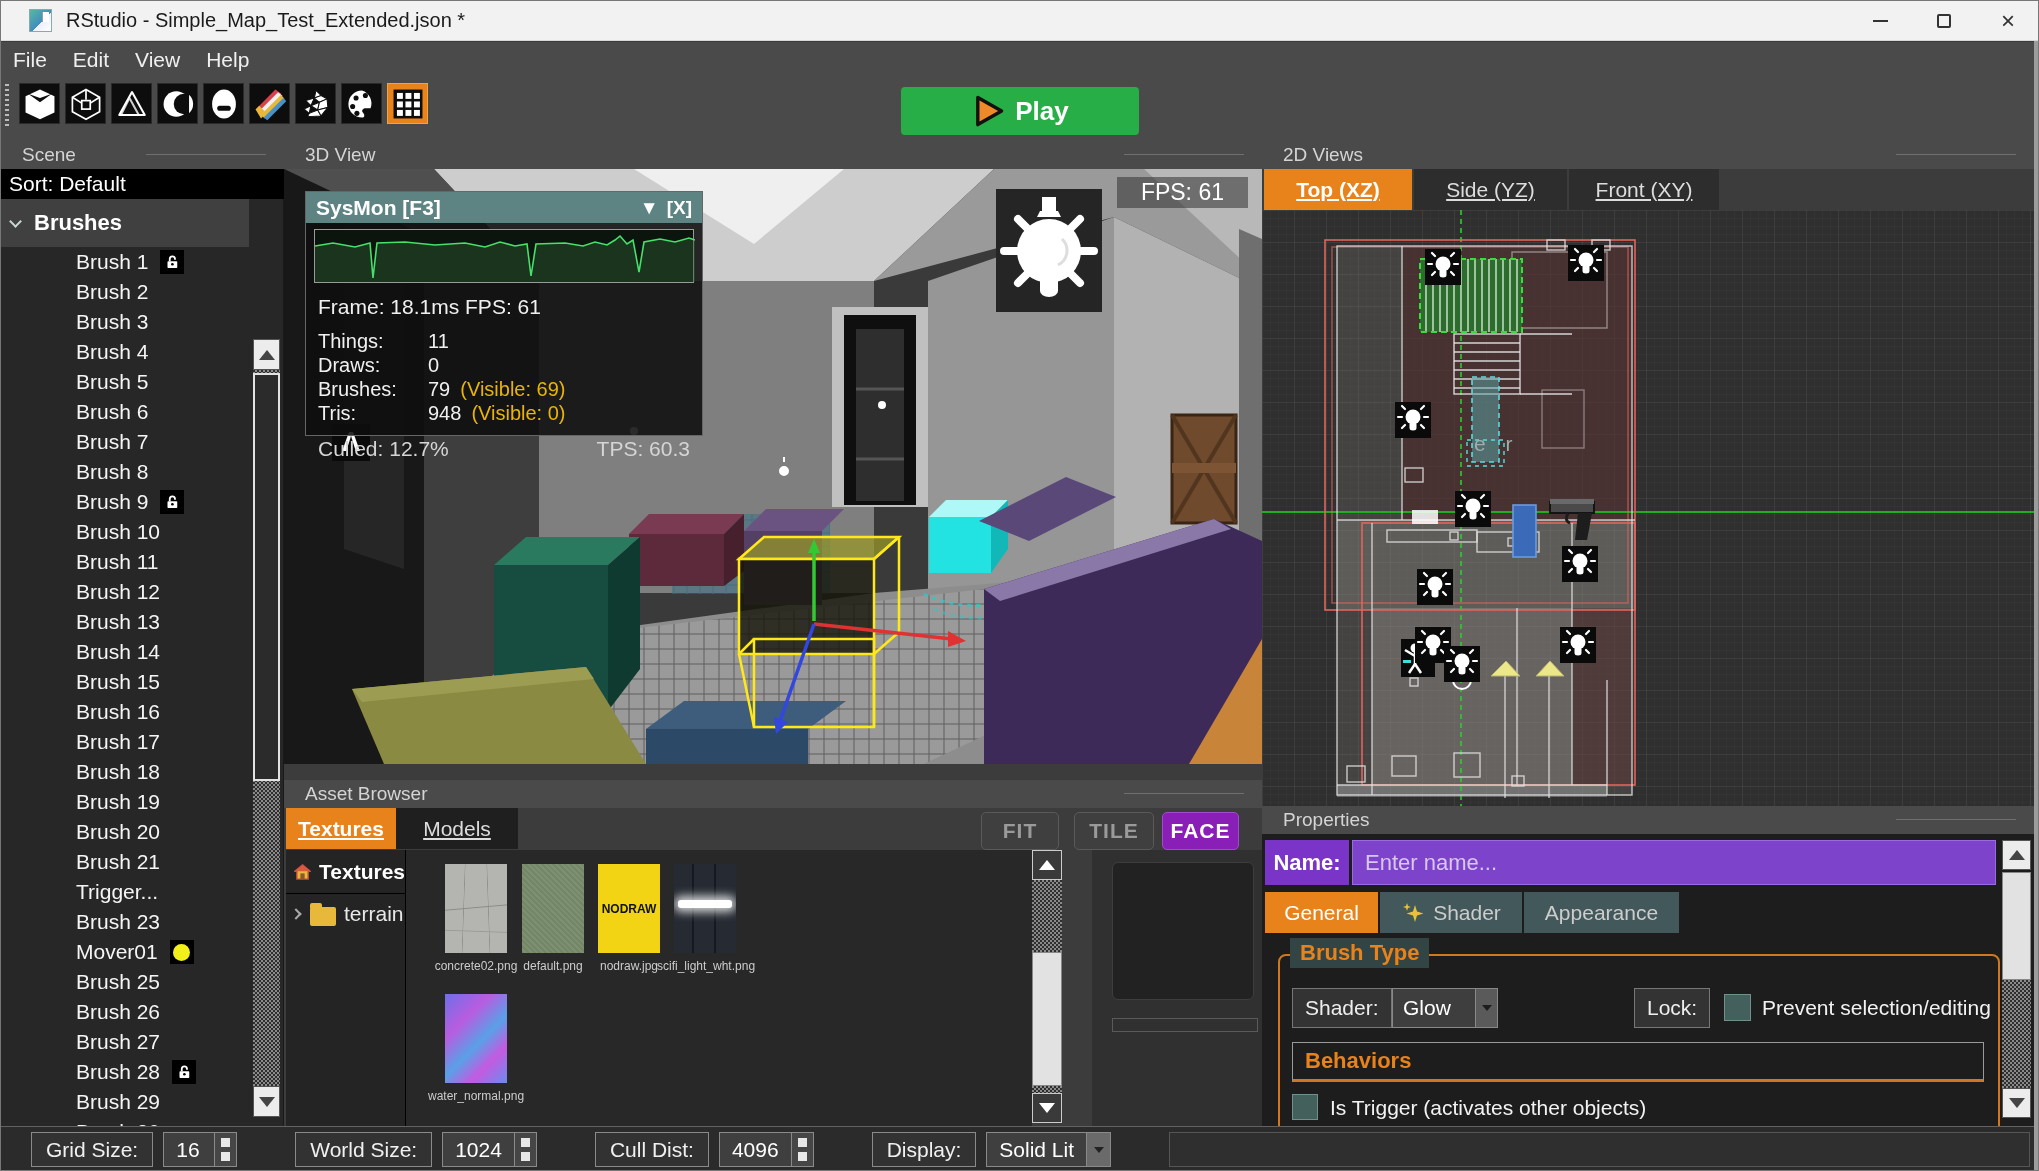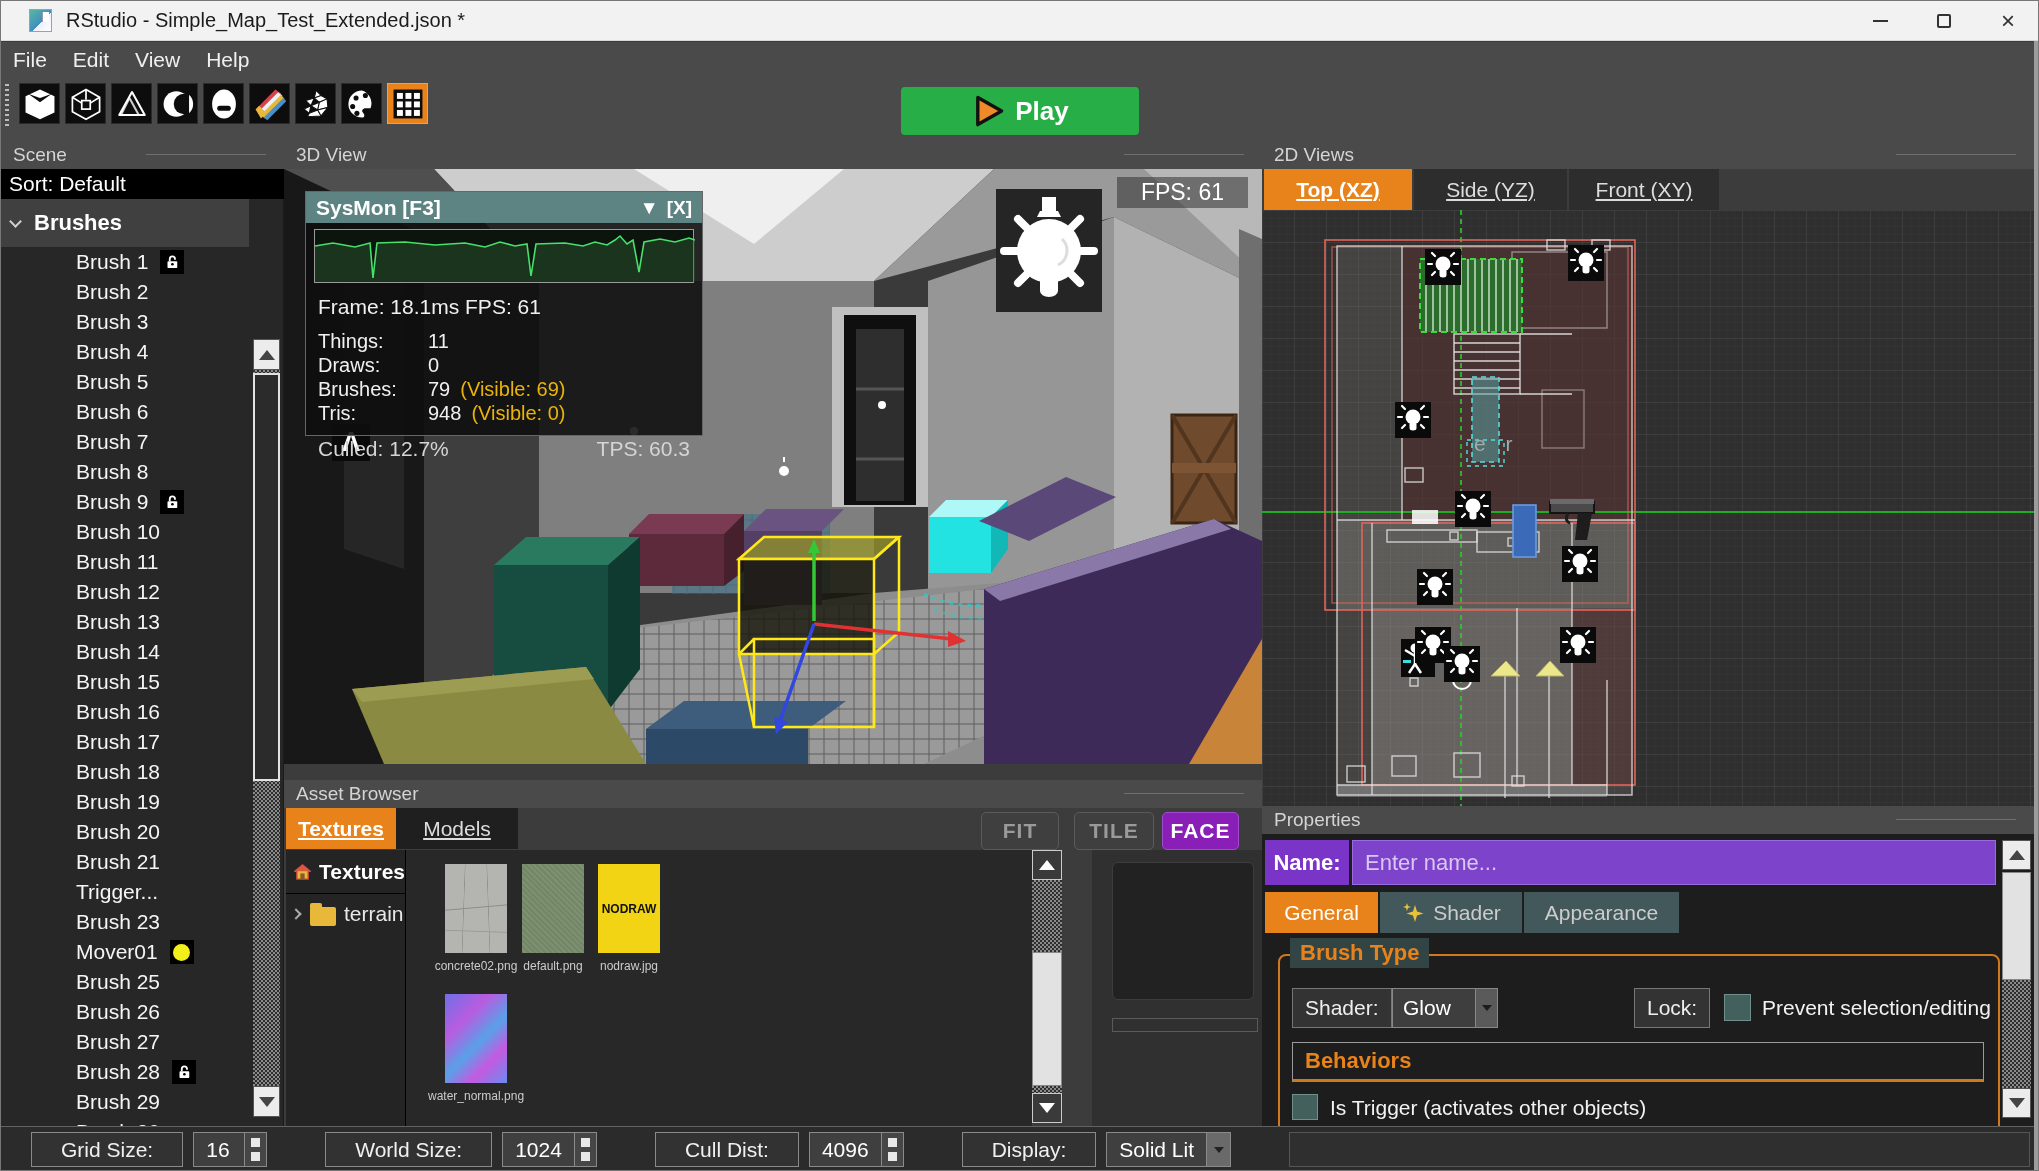--- a/index.html
+++ b/index.html
@@ -22,21 +22,21 @@
   #menubar{position:absolute;left:0;top:41px;width:2039px;height:36px;background:#4a4a4a;display:flex;align-items:center;gap:26px;padding-left:12px;}
   .menu-item{color:#f0f0f0;font-size:21px;}
   #toolbar{position:absolute;left:0;top:77px;width:2039px;height:63px;background:#4a4a4a;}
   #tool-handle{position:absolute;left:4px;top:6px;width:4px;height:44px;background:repeating-linear-gradient(#bbb 0 2px,transparent 2px 5px);}
   .toolbtn{position:absolute;top:5px;width:41px;height:41px;background:#0d0d0d;border:1px solid #2a2a2a;display:flex;align-items:center;justify-content:center;}
   .toolbtn.active{background:#e8821b;border-color:#f2a23f;}
   #playbtn{position:absolute;left:900px;top:9px;width:238px;height:48px;background:#28ae46;border-radius:4px;display:flex;align-items:center;justify-content:center;gap:10px;}
   #play-label{color:#fff;font-size:26px;font-weight:bold;}
 
   
-  .panel-header{position:absolute;height:28px;background:#4a4a4a;color:#d4d4d4;font-size:19px;line-height:28px;padding-left:12px;}
+  .panel-header{position:absolute;height:28px;background:#4a4a4a;color:#d4d4d4;font-size:19px;line-height:28px;padding-left:21px;}
   .panel-header:after{content:"";position:absolute;right:18px;top:13px;width:120px;border-top:1px solid #6f6f6f;}
 
   
   #scene-panel{position:absolute;left:0;top:140px;width:283px;height:985px;background:#272727;border-right:1px solid #1a1a1a;}
   #scene-sort{position:absolute;left:0;top:28px;width:283px;height:30px;background:#000;color:#fff;font-size:21px;line-height:30px;padding-left:8px;}
   #scene-tree{position:absolute;left:0;top:58px;width:283px;height:927px;overflow:hidden;}
   #tree-group{height:48px;background:#404040;display:flex;align-items:center;width:248px;}
   .chev{width:9px;height:9px;border-right:2px solid #c9d6d6;border-bottom:2px solid #c9d6d6;transform:rotate(45deg);margin:0 14px 4px 10px;}
   #tree-group span{color:#fff;font-size:22px;font-weight:bold;}
   .tree-item{height:30px;line-height:30px;color:#f5f5f5;font-size:21px;padding-left:75px;display:flex;align-items:center;gap:12px;}
@@ -116,21 +116,21 @@
   .dd-arrow{position:absolute;right:0;top:0;width:22px;height:100%;background:#5a5a5a;border-left:1px solid #888;display:flex;align-items:center;justify-content:center;}
   .dd-arrow:after{content:"";width:0;height:0;border-left:5px solid transparent;border-right:5px solid transparent;border-top:6px solid #1d1d1d;}
   .checkbox{position:absolute;width:27px;height:27px;background:#43605c;border:1px solid #70908c;}
   .check-text{position:absolute;color:#f2f2f2;font-size:21px;}
   #behaviors-box{position:absolute;left:30px;top:236px;width:692px;height:40px;border:1px solid #9a9a9a;border-bottom:3px solid #d07820;}
   #behaviors-title{position:absolute;left:12px;top:5px;color:#e8821b;font-weight:bold;font-size:22px;}
 
   
   #statusbar{position:absolute;left:0;top:1125px;width:2039px;height:46px;background:#2b2b2b;border-top:1px solid #626262;display:flex;align-items:center;padding-left:30px;}
   .sb-group{display:flex;align-items:stretch;height:35px;margin-right:58px;}
-  .sb-label{border:1px solid #8a8a8a;background:#323232;color:#f0f0f0;font-size:21px;display:flex;align-items:center;padding:0 29px;}
+  .sb-label{border:1px solid #8a8a8a;background:#323232;color:#f0f0f0;font-size:21px;display:flex;align-items:center;padding:0 14px;}
   .sb-value{border:1px solid #8a8a8a;border-left:none;background:#3f3f3f;color:#fff;font-size:21px;display:flex;align-items:center;padding:0 12px;min-width:52px;margin-left:10px;border-left:1px solid #8a8a8a;}
   .spinner{width:22px;border:1px solid #8a8a8a;border-left:none;background:#464646;display:flex;flex-direction:column;align-items:center;justify-content:space-evenly;}
   .spinner i{display:block;width:9px;height:9px;background:#e8e8e8;}
   .ddcol{width:24px;border:1px solid #8a8a8a;border-left:none;background:#6a6a6a;display:flex;align-items:center;justify-content:center;}
   .ddcol:after{content:"";width:0;height:0;border-left:5px solid transparent;border-right:5px solid transparent;border-top:6px solid #222;}
   #sb-empty{flex:1;height:35px;border:1px solid #555;background:#2f2f2f;margin-right:10px;}
 
   #right-edge{position:absolute;left:2033px;top:40px;width:6px;height:1131px;background:#9c9c9c;}
 </style>
 </head>
@@ -602,20 +602,24 @@
         </div>
         <div class="tex-card" style="left: 99px; top: 14px;">
           <div class="tex-thumb tex-green"></div>
           <div class="tex-name">default.png</div>
         </div>
         <div class="tex-card" style="left: 175px; top: 14px;">
           <div class="tex-thumb tex-nodraw">
             <span>NODRAW</span>
           </div>
           <div class="tex-name">nodraw.jpg</div>
+        </div>
+        <div class="tex-card" style="left: 251px; top: 14px;">
+          <div class="tex-thumb tex-scifi"></div>
+          <div class="tex-name">scifi_light_wht.png</div>
         </div>
         <div class="tex-card" style="left: 22px; top: 144px;">
           <div class="tex-thumb tex-water"></div>
           <div class="tex-name">water_normal.png</div>
         </div>
       </div>
 
     <div class="abs sb-arrow" style="left:748px;top:70px;width:30px;height:30px;background:#3a3a3a;border-color:#ccc;">
         <div class="tri-up" style="border-bottom-color:#fff"></div>
       </div>

